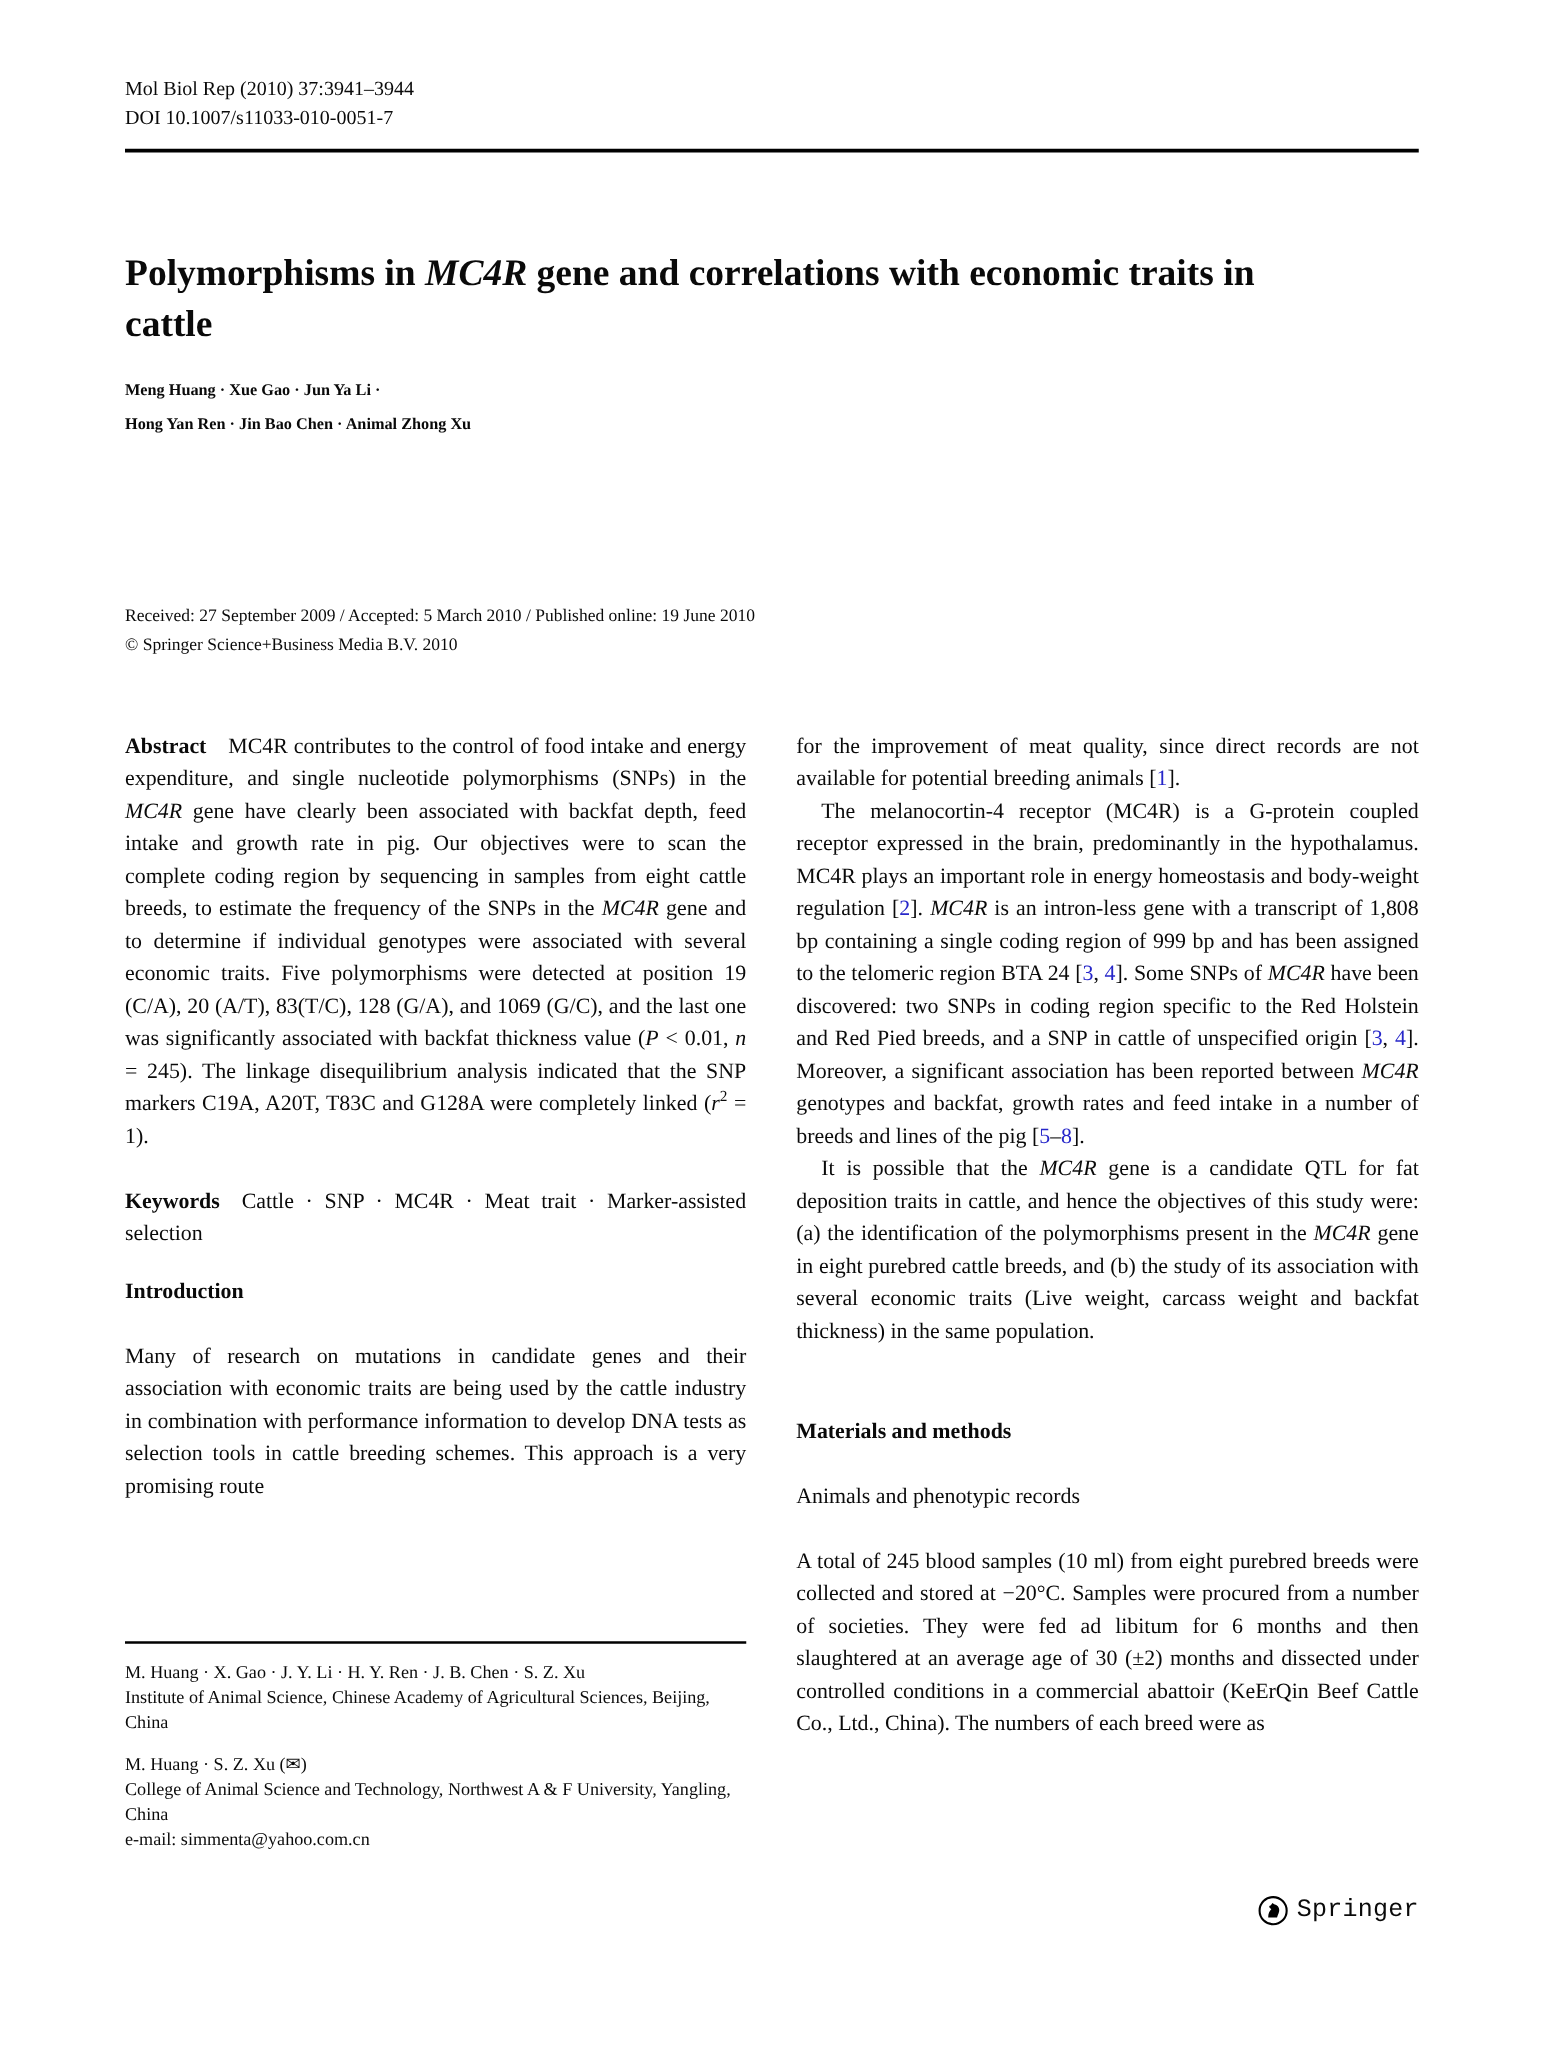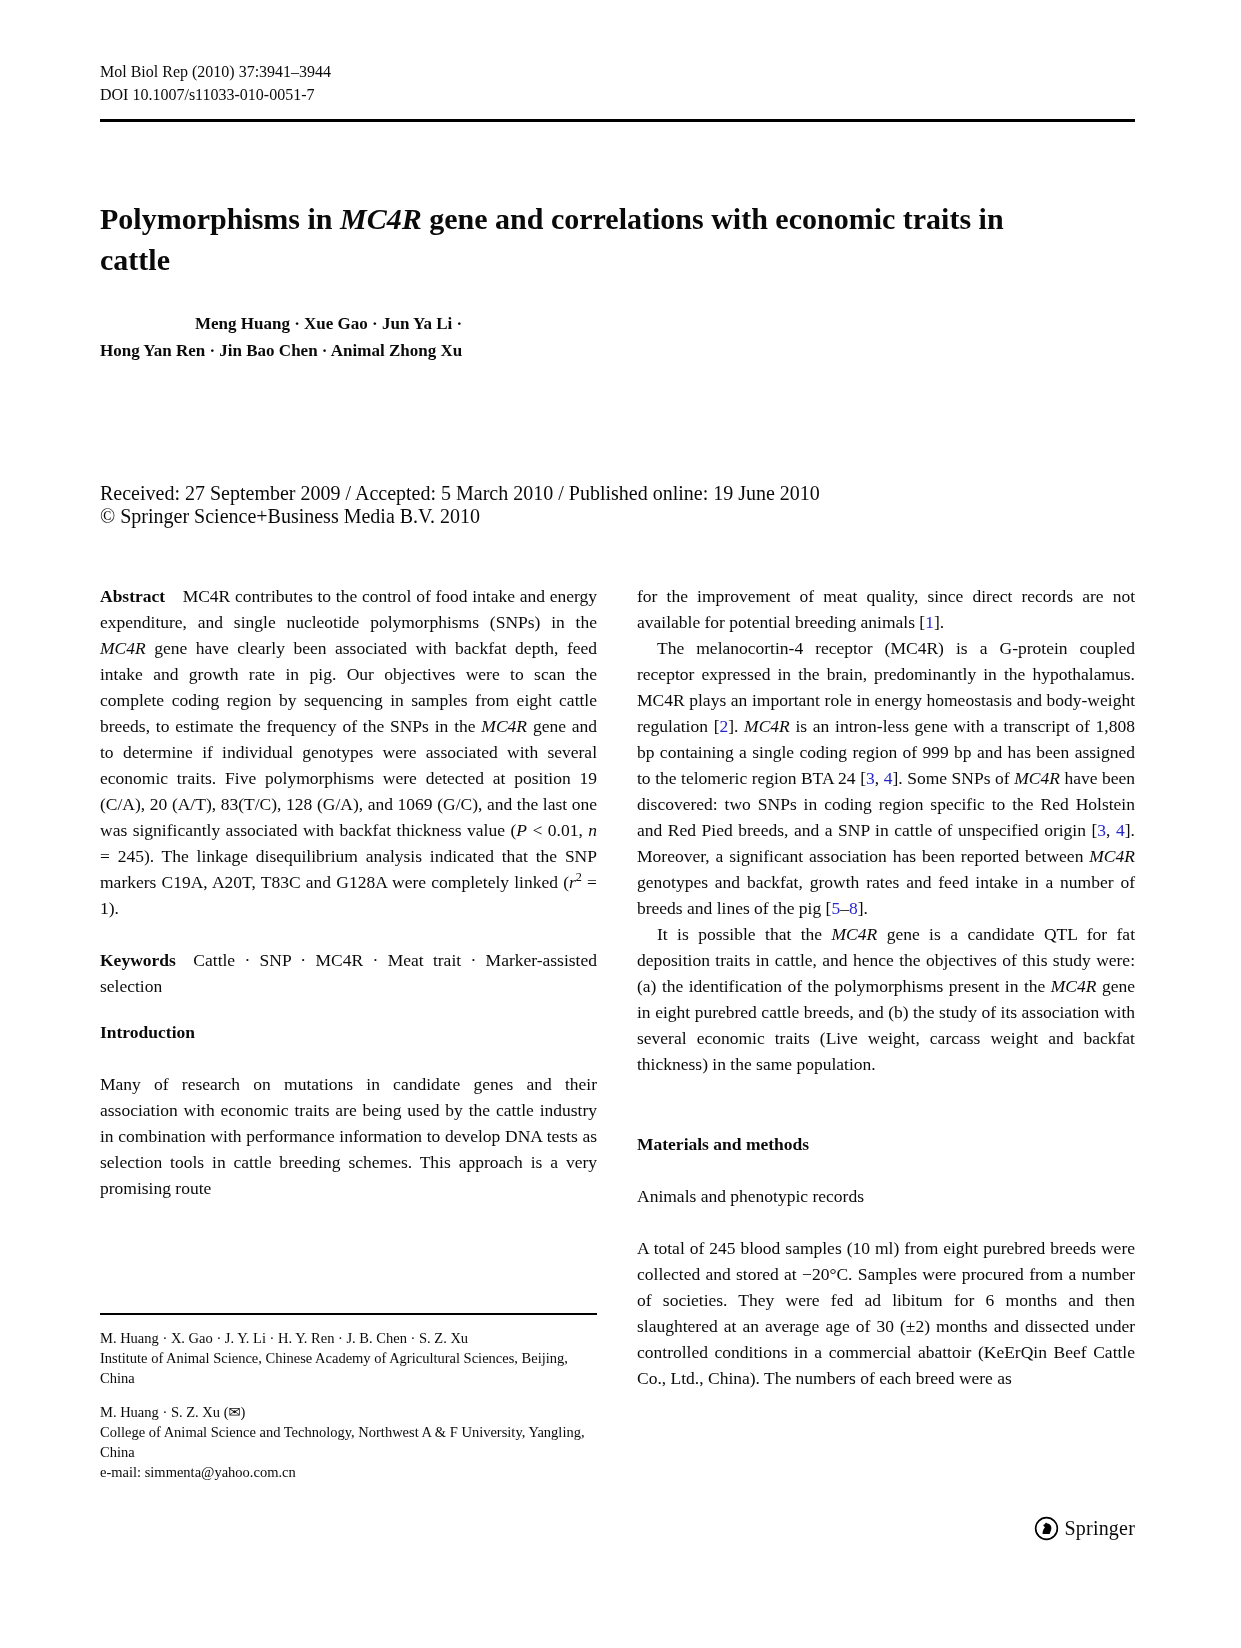--- a/index.html
+++ b/index.html
@@ -5,41 +5,41 @@
   html,body{margin:0;padding:0;background:#ffffff;}
   body{width:1241px;height:1648px;overflow:hidden;position:relative;
        font-family:"Liberation Serif", serif;color:#0a0a0a;}
   .page{position:absolute;inset:0;}
 
   .jheader{position:absolute;left:100px;top:60px;font-size:16px;line-height:23px;font-family:Liberation Serif, serif;}
   .top-rule{position:absolute;left:100px;top:119px;width:1035px;height:3px;background:#000;}
 
   h1.title{position:absolute;left:100px;top:198px;width:930px;margin:0;
            font-size:30px;line-height:41px;font-weight:bold;}
-  .authors{position:absolute;left:100px;top:310px;font-size:17px;line-height:27px;font-weight:bold;text-align:right;}
-  .dates{position:absolute;left:100px;top:482px;font-size:20px;line-height:23px;}
+  .authors{position:absolute;left:100px;top:298px;font-size:13px;line-height:27px;font-weight:bold;}
+  .dates{position:absolute;left:100px;top:482px;font-size:14px;line-height:23px;}
 
   .col{position:absolute;top:583px;font-size:17.5px;line-height:26px;text-align:justify;}
   .col.left{left:100px;width:497px;}
   .col.right{left:637px;width:498px;}
   .col p{margin:0;}
   p.indent{text-indent:20px;}
   p.keywords{margin-top:26px;}
   h2.sect{font-size:17.5px;line-height:26px;font-weight:bold;margin:20px 0 26px 0;text-align:left;}
   h2.sect.materials{margin-top:54px;}
   h3.subsect{font-size:17.5px;line-height:26px;font-weight:normal;margin:26px 0 26px 0;text-align:left;}
   .cite{color:#2626c9;cursor:pointer;}
   sup{font-size:70%;line-height:0;}
 
   .footnote{position:absolute;left:100px;top:1313px;width:497px;font-size:14.5px;line-height:20px;}
   .fn-rule{height:2px;background:#000;margin-bottom:13px;}
   .footnote p{margin:0 0 14px 0;}
   .footnote p:last-child{margin-bottom:0;}
 
-  .springer{position:absolute;right:106px;top:1516px;display:flex;align-items:center;gap:6px;}
+  .springer{position:absolute;right:106px;top:1516px;display:flex;align-items:center;gap:6px;font-family:Liberation Mono, monospace;}
   .springer .word{font-size:20px;letter-spacing:.2px;}
 </style>
 </head>
 <body>
 
 <div class="page">
 
   <div class="jheader">
     <div>Mol Biol Rep (2010) 37:3941–3944</div>
     <div>DOI 10.1007/s11033-010-0051-7</div>

